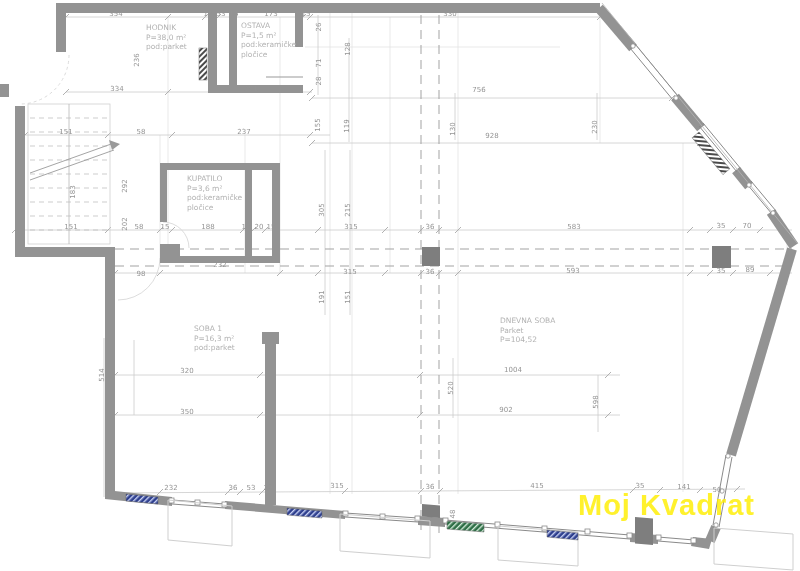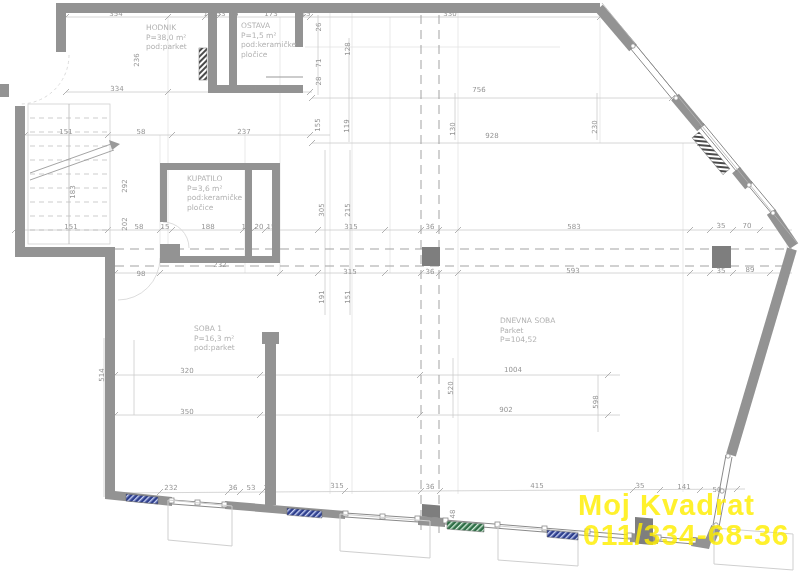--- a/index.html
+++ b/index.html
@@ -285,14 +285,13 @@
         <text class="dim" x="430" y="489">36</text>
         <text class="dim" x="537" y="488">415</text>
         <text class="dim" x="640" y="488">35</text>
         <text class="dim" x="684" y="489">141</text>
         <text class="dim" x="717" y="492">50</text>
         <text class="dim" transform="translate(455,514) rotate(-90)">48</text>
       </g>
 </svg>
 
 <div class="wm" id="wm1">Moj Kvadrat</div>
-<div class="wm" id="wm2">011/334-68-36</div>
 </div>
 
 </body></html>

